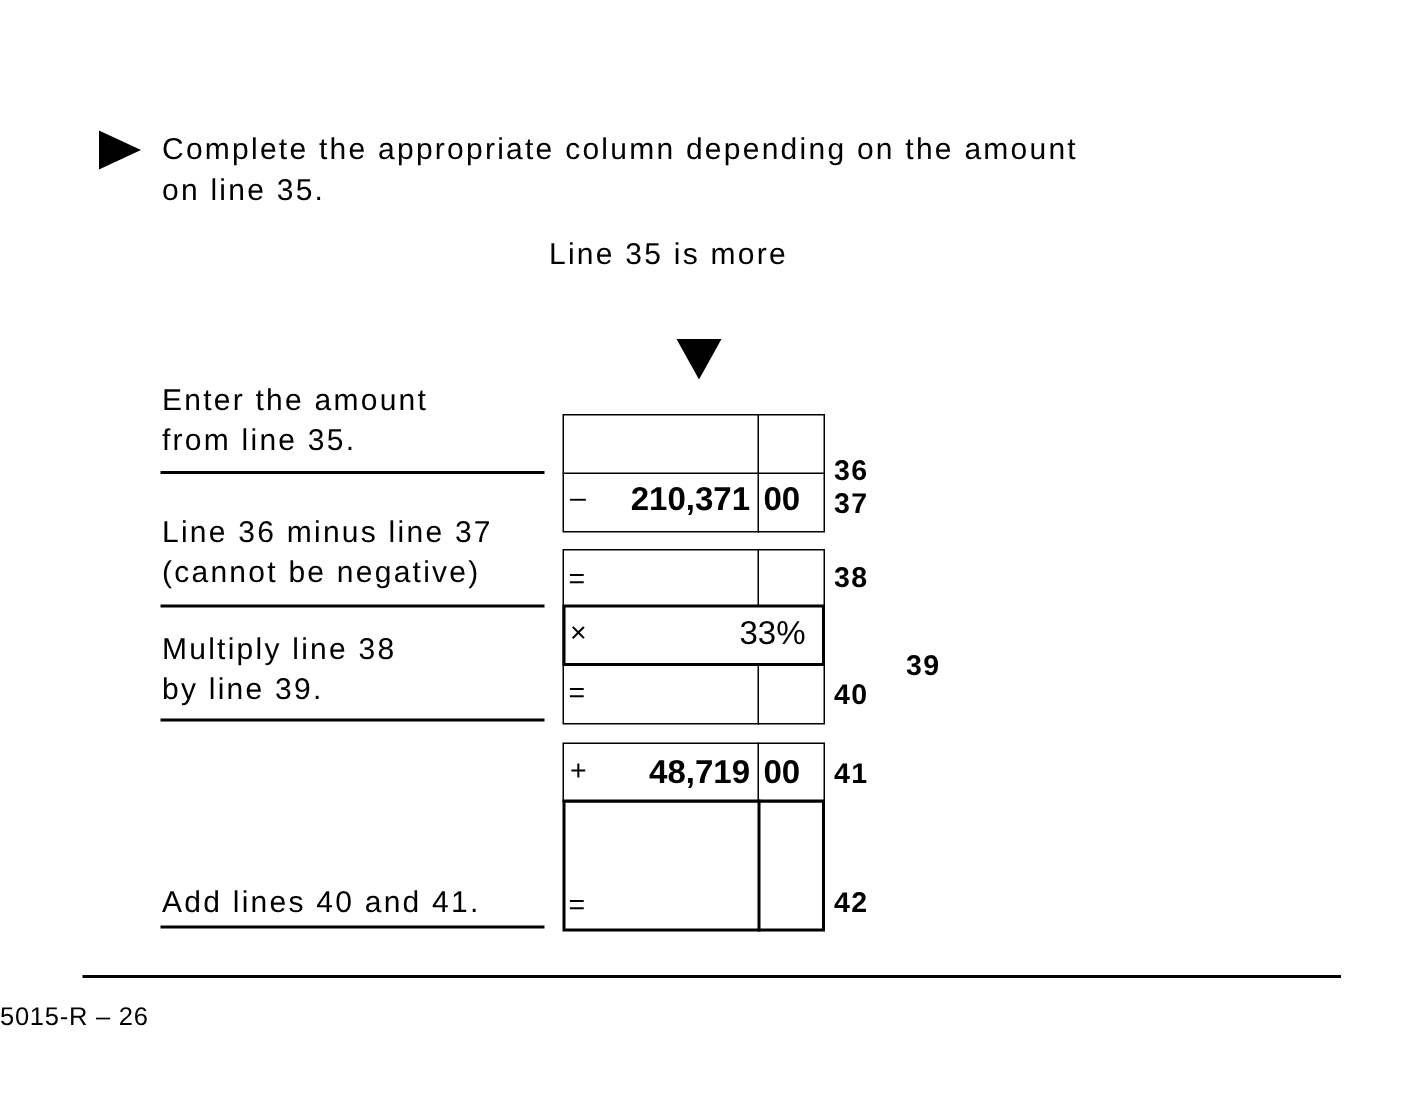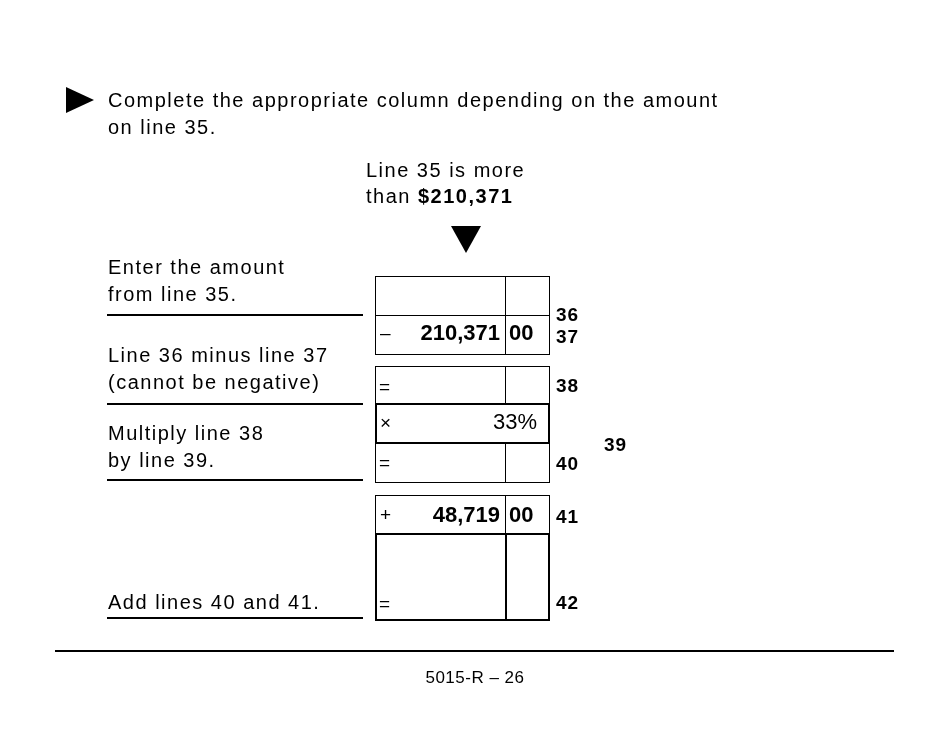--- a/index.html
+++ b/index.html
@@ -20,34 +20,33 @@
   .rule { left: 107px; width: 256px; height: 0; border-top: 2px solid #000; }
   .box { position: absolute; border: 1.5px solid #000; box-sizing: border-box; }
   .cell { position: absolute; box-sizing: border-box; }
   .divider { position: absolute; width: 0; border-left: 1.5px solid #000; }
   .hline { position: absolute; height: 0; border-top: 1.5px solid #000; }
   .op { position: absolute; font-size: 19px; line-height: 20px; }
   .amt { position: absolute; font-size: 22px; font-weight: bold; line-height: 24px; text-align: right; }
   .cents { position: absolute; font-size: 22px; font-weight: bold; line-height: 24px; text-align: center; }
   .lineno { position: absolute; left: 556px; font-size: 19px; font-weight: bold; letter-spacing: 1px; }
   .footer-rule { left: 55px; top: 650px; width: 839px; border-top: 2px solid #000; }
-  .footer { left: 0; top: 668px; width: 950px; text-align: center; font-size: 17px; letter-spacing: 0.5px; }
+  .footer { left: 0; top: 668px; width: 950px; font-size: 17px; letter-spacing: 0.5px; }
 </style>
 </head>
 <body>
 
 <div class="abs instr-arrow"></div>
 <div class="abs instr-text">
   <div>Complete the appropriate column depending on the amount</div>
   <div>on line 35.</div>
 </div>
 
 <div class="abs col-head">
   <div>Line 35 is more</div>
-  <div><span>than </span><b>$210,371</b></div>
 </div>
 <div class="abs down-arrow"></div>
 
 <div class="abs label" style="top:254px;">
   <div>Enter the amount</div>
   <div>from line 35.</div>
 </div>
 <div class="abs rule" style="top:314px;"></div>
 
 <div class="abs label" style="top:342px;">

